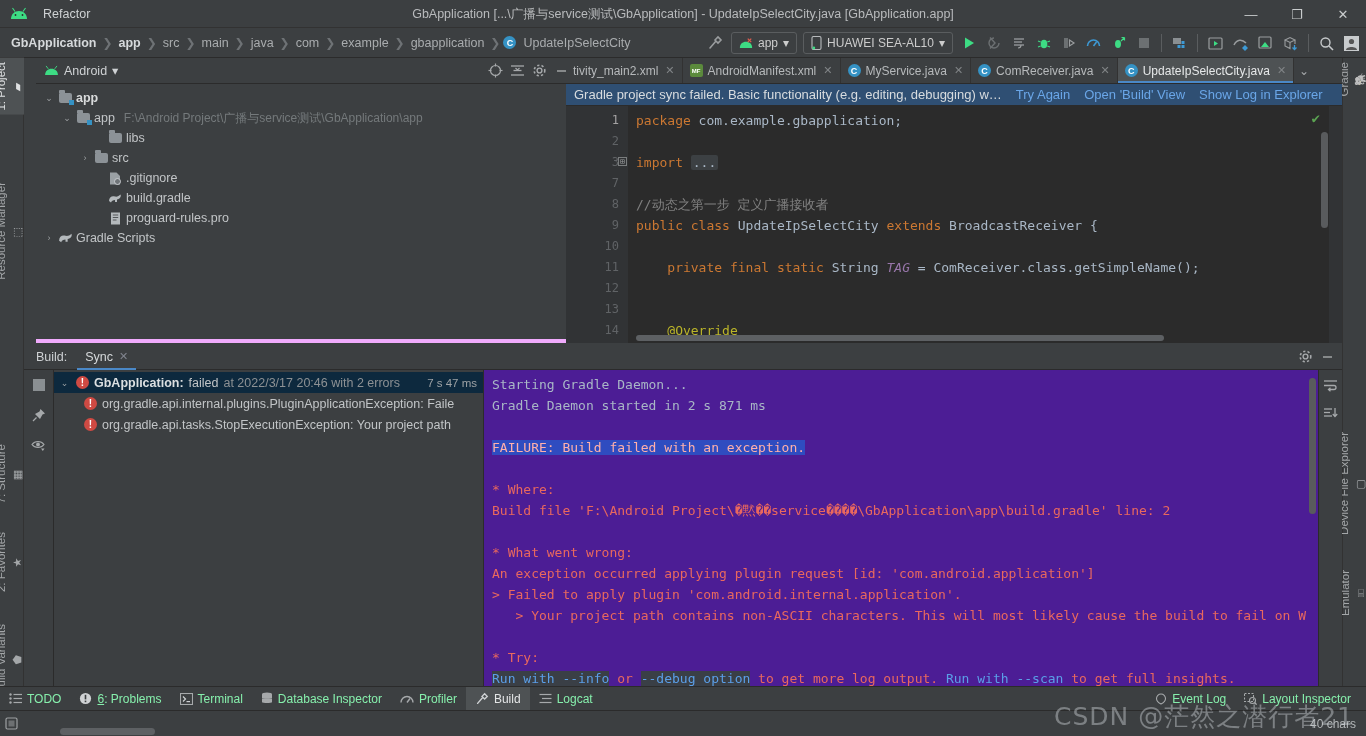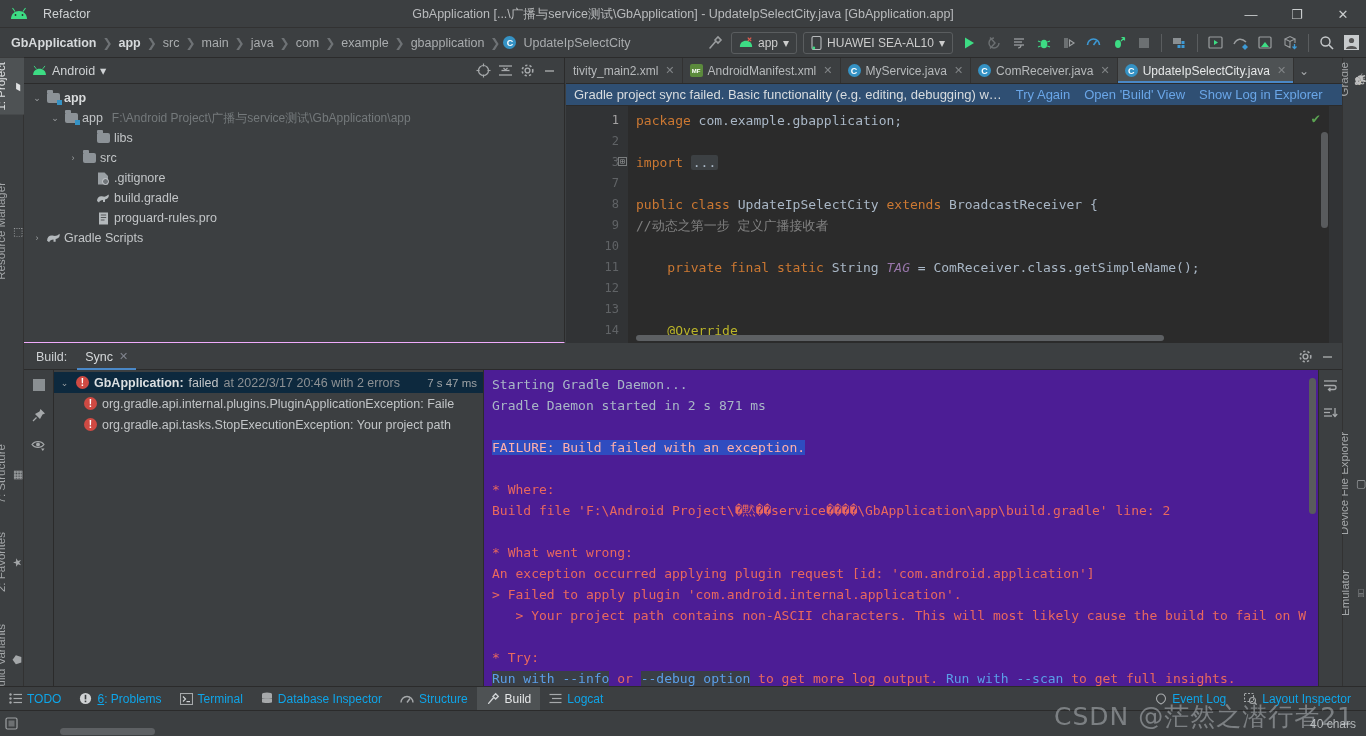--- a/index.html
+++ b/index.html
@@ -35,21 +35,21 @@
   }
   .win-btn {
     width: 46px; height: 28px; display: flex; align-items: center; justify-content: center;
     color: #c9cccd; font-size: 13px;
   }
 
   
   .navbar {
     position: absolute; left: 0; top: 28px; width: 1366px; height: 30px;
     background: #3c3f41;
-    display: flex; align-items: center;
+    display: flex; 
     border-bottom: 1px solid #2b2b2b;
   }
   .crumbs { display: flex; align-items: center; margin-left: 8px; }
   .crumb { color: #a9acae; font-size: 12.5px; padding: 2px 3px; white-space: nowrap; }
   .crumb.bold { color: #d6d9db; font-weight: bold; }
   .crumb-sep { color: #6e7275; padding: 0 3px; font-size: 12px; }
   .crumb-icon {
     width: 13px; height: 13px; border-radius: 50%;
     background: #3592c4; color: #fff; font-size: 9px; font-weight: bold;
     display: inline-flex; align-items: center; justify-content: center;
@@ -82,22 +82,22 @@
     display: flex; flex-direction: column-reverse; align-items: center;
     color: #a4a7a9; font-size: 11.5px;
     writing-mode: vertical-rl; transform: rotate(180deg);
     white-space: nowrap; padding: 4px 0; gap: 4px;
   }
   .vbtn.active { background: #4e5254; color: #dfe1e2; }
   .vbtn .vglyph { transform: rotate(90deg); font-size: 11px; }
 
   
   .project-panel {
-    position: absolute; left: 24px; top: 58px; width: 541px; height: 285px;
-    background: #3c3f41; border-right: 1px solid #2b2b2b; border-bottom: 1px solid #f0abfc;
+    position: absolute; left: 36px; top: 58px; width: 541px; height: 285px;
+    background: #3c3f41; border-right: 1px solid #2b2b2b; border-bottom: 4px solid #f0abfc;
   }
   .panel-head {
     height: 26px; display: flex; align-items: center; padding: 0 4px;
     border-bottom: 1px solid #2b2b2b;
   }
   .panel-title { display: flex; align-items: center; gap: 5px; color: #cfd2d4; font-size: 12.5px; padding-left: 4px; }
   .panel-head-tools { margin-left: auto; display: flex; align-items: center; }
   .ph-ico { width: 22px; height: 22px; display: flex; align-items: center; justify-content: center; color: #a6a9ab; }
   .tree { padding: 4px 0 0 0; font-size: 12.5px; }
   .tnode {
@@ -248,21 +248,21 @@
   }
 
   
   .bottom-strip {
     position: absolute; left: 0; top: 686px; width: 1366px; height: 24px;
     background: #3c3f41; display: flex; align-items: center;
     border-top: 1px solid #2b2b2b;
   }
   .bt {
     display: flex; align-items: center; gap: 5px; height: 24px; padding: 0 9px;
-    color: #0ea5e9; font-size: 12px; white-space: nowrap;
+    color: #86efac; font-size: 12px; white-space: nowrap;
   }
   .bt.active { background: #4e5254; color: #e4e6e7; }
   .bt .u { text-decoration: underline; }
   .bt-right { margin-left: auto; display: flex; align-items: center; padding-right: 6px; }
 
   
   .statusbar {
     position: absolute; left: 0; top: 710px; width: 1366px; height: 26px;
     background: #3c3f41; display: flex; align-items: center;
     border-top: 1px solid #2b2b2b; font-size: 12px; color: #b4b7b9;
@@ -678,22 +678,22 @@
         <div class="gl">13</div>
         <div class="gl">14</div>
       </div>
       <div class="foldmark" style="top:51px">⊞</div>
 
       <div class="codelines">
         <div class="cl"><span class="kw">package</span><span> com.example.gbapplication;</span></div>
         <div class="cl"></div>
         <div class="cl"><span class="kw">import</span> <span class="ellip">...</span></div>
         <div class="cl"></div>
+        <div class="cl"><span class="cmt">//动态之第一步 定义广播接收者</span></div>
         <div class="cl"><span class="kw">public</span> <span class="kw">class</span><span> UpdateIpSelectCity </span><span class="kw">extends</span><span> BroadcastReceiver {</span></div>
-        <div class="cl"><span class="cmt">//动态之第一步 定义广播接收者</span></div>
         <div class="cl"></div>
         <div class="cl">    <span class="kw">private final static</span><span> String </span><span class="fld">TAG</span><span> = ComReceiver.class.getSimpleName();</span></div>
         <div class="cl"></div>
         <div class="cl"></div>
         <div class="cl">    <span class="ann">@Override</span></div>
       </div>
 
       <div class="marker-gutter"></div>
       <div class="code-check">✔</div>
       <div class="code-vscroll"></div>
@@ -848,21 +848,21 @@
       </span>
       <span>Database Inspector</span>
     </div>
     <div class="bt">
       <span>
         <svg width="14" height="12" viewBox="0 0 14 12">
             <path d="M1 9.5 A6 6 0 0 1 13 9.5" stroke="#a6a9ab" stroke-width="1.4" fill="none"></path>
             <line x1="7" y1="9.5" x2="10" y2="5.5" stroke="#a6a9ab" stroke-width="1.4"></line>
           </svg>
       </span>
-      <span>Structure</span>
+      <span>Profiler</span>
     </div>
     <div class="bt active">
       <span>
         <svg width="14" height="14" viewBox="0 0 16 16">
             <path d="M3 13 L9 6 M8 5 L11 2 L14 5 L11 8 Z" stroke="#cfd2d4" stroke-width="1.6" fill="none" stroke-linecap="round"></path>
           </svg>
       </span>
       <span>Build</span>
     </div>
     <div class="bt">

